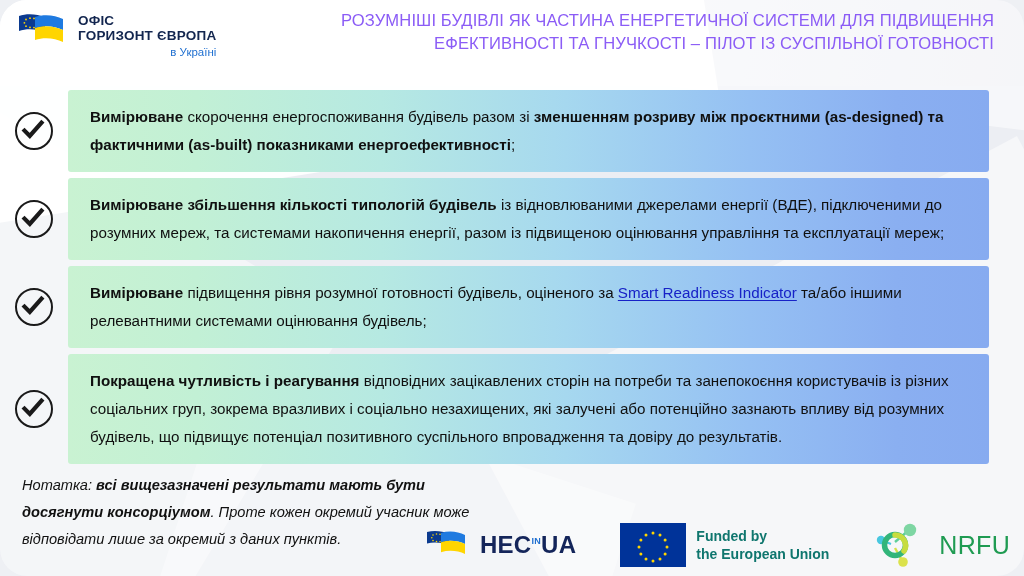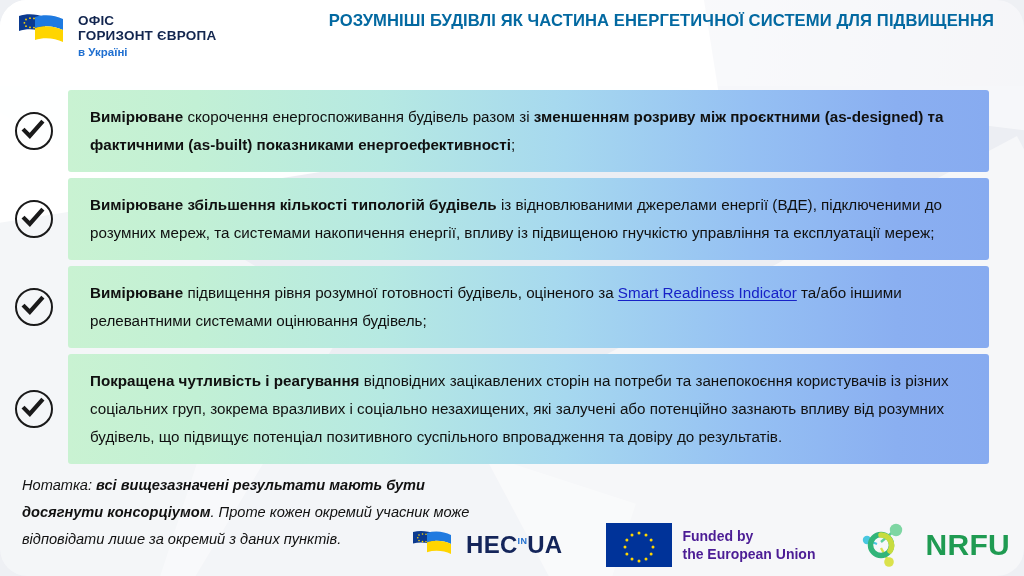--- a/index.html
+++ b/index.html
@@ -83,34 +83,35 @@
   .logo-text { padding-top: 2px; }
   .logo-l1, .logo-l2 {
     font-size: 13.5px;
     font-weight: bold;
     color: #13264f;
     letter-spacing: .2px;
     line-height: 15px;
   }
   .logo-l3 {
     font-size: 11.5px;
-    font-weight: bold;
+    font-weight: normal;
     color: #1f6fd0;
     line-height: 15px;
     margin-top: 2px;
+    text-align: right;
   }
   .title-block {
     flex: 1;
     text-align: right;
     padding: 9px 30px 0 0;
   }
   .title-line {
     font-size: 16.6px;
-    font-weight: bold;
-    color: #0369a1;
+    font-weight: normal;
+    color: #8b5cf6;
     line-height: 23px;
     letter-spacing: .1px;
     white-space: nowrap;
   }
   .title-line.code { letter-spacing: .4px; }
 
   
   .bullets {
     position: absolute;
     left: 0; top: 90px;
@@ -205,26 +206,26 @@
   }
   .eu-flag-box {
     width: 66px; height: 44px;
     background: #003399;
     position: relative;
     flex: none;
   }
   .funded-text {
     font-size: 14px;
     font-weight: bold;
-    color: #4c1d95;
+    color: #0f766e;
     line-height: 18px;
   }
   .nrfu-text {
-    font-size: 30px;
-    font-weight: bold;
+    font-size: 25px;
+    font-weight: normal;
     color: #1f9b52;
     letter-spacing: .3px;
   }
 </style>
 </head>
 <body>
 
 <div class="slide">
 
   <div class="bg-layer">
@@ -258,20 +259,21 @@
         </svg>
       </div>
       <div class="logo-text">
         <div class="logo-l1">ОФІС</div>
         <div class="logo-l2">ГОРИЗОНТ ЄВРОПА</div>
         <div class="logo-l3">в Україні</div>
       </div>
     </div>
     <div class="title-block">
       <div class="title-line">РОЗУМНІШІ БУДІВЛІ ЯК ЧАСТИНА ЕНЕРГЕТИЧНОЇ СИСТЕМИ ДЛЯ ПІДВИЩЕННЯ</div>
+      <div class="title-line">ЕФЕКТИВНОСТІ ТА ГНУЧКОСТІ – ПІЛОТ ІЗ СУСПІЛЬНОЇ ГОТОВНОСТІ</div>
     </div>
   </div>
 
   <div class="bullets" id="bullets">
       <div class="bullet-row">
         <div class="check-wrap">
           <div class="check">
             <svg width="24" height="24" viewBox="0 0 24 24" aria-hidden="true">
               <path d="M3.5 12.6 L8.8 18 L20.5 4.6" fill="none" stroke="#1a1a1a" stroke-width="4.2" stroke-linecap="square" stroke-linejoin="miter"></path>
             </svg>
@@ -283,21 +285,21 @@
       </div>
       <div class="bullet-row">
         <div class="check-wrap">
           <div class="check">
             <svg width="24" height="24" viewBox="0 0 24 24" aria-hidden="true">
               <path d="M3.5 12.6 L8.8 18 L20.5 4.6" fill="none" stroke="#1a1a1a" stroke-width="4.2" stroke-linecap="square" stroke-linejoin="miter"></path>
             </svg>
           </div>
         </div>
         <div class="box">
-          <p><b>Вимірюване збільшення кількості типологій будівель </b><span>із відновлюваними джерелами енергії (ВДЕ), підключеними до розумних мереж, та системами накопичення енергії, впливу із підвищеною гнучкістю управління та експлуатації мереж;</span></p>
+          <p><b>Вимірюване збільшення кількості типологій будівель </b><span>із відновлюваними джерелами енергії (ВДЕ), підключеними до розумних мереж, та системами накопичення енергії, разом із підвищеною оцінювання управління та експлуатації мереж;</span></p>
         </div>
       </div>
       <div class="bullet-row">
         <div class="check-wrap">
           <div class="check">
             <svg width="24" height="24" viewBox="0 0 24 24" aria-hidden="true">
               <path d="M3.5 12.6 L8.8 18 L20.5 4.6" fill="none" stroke="#1a1a1a" stroke-width="4.2" stroke-linecap="square" stroke-linejoin="miter"></path>
             </svg>
           </div>
         </div>

